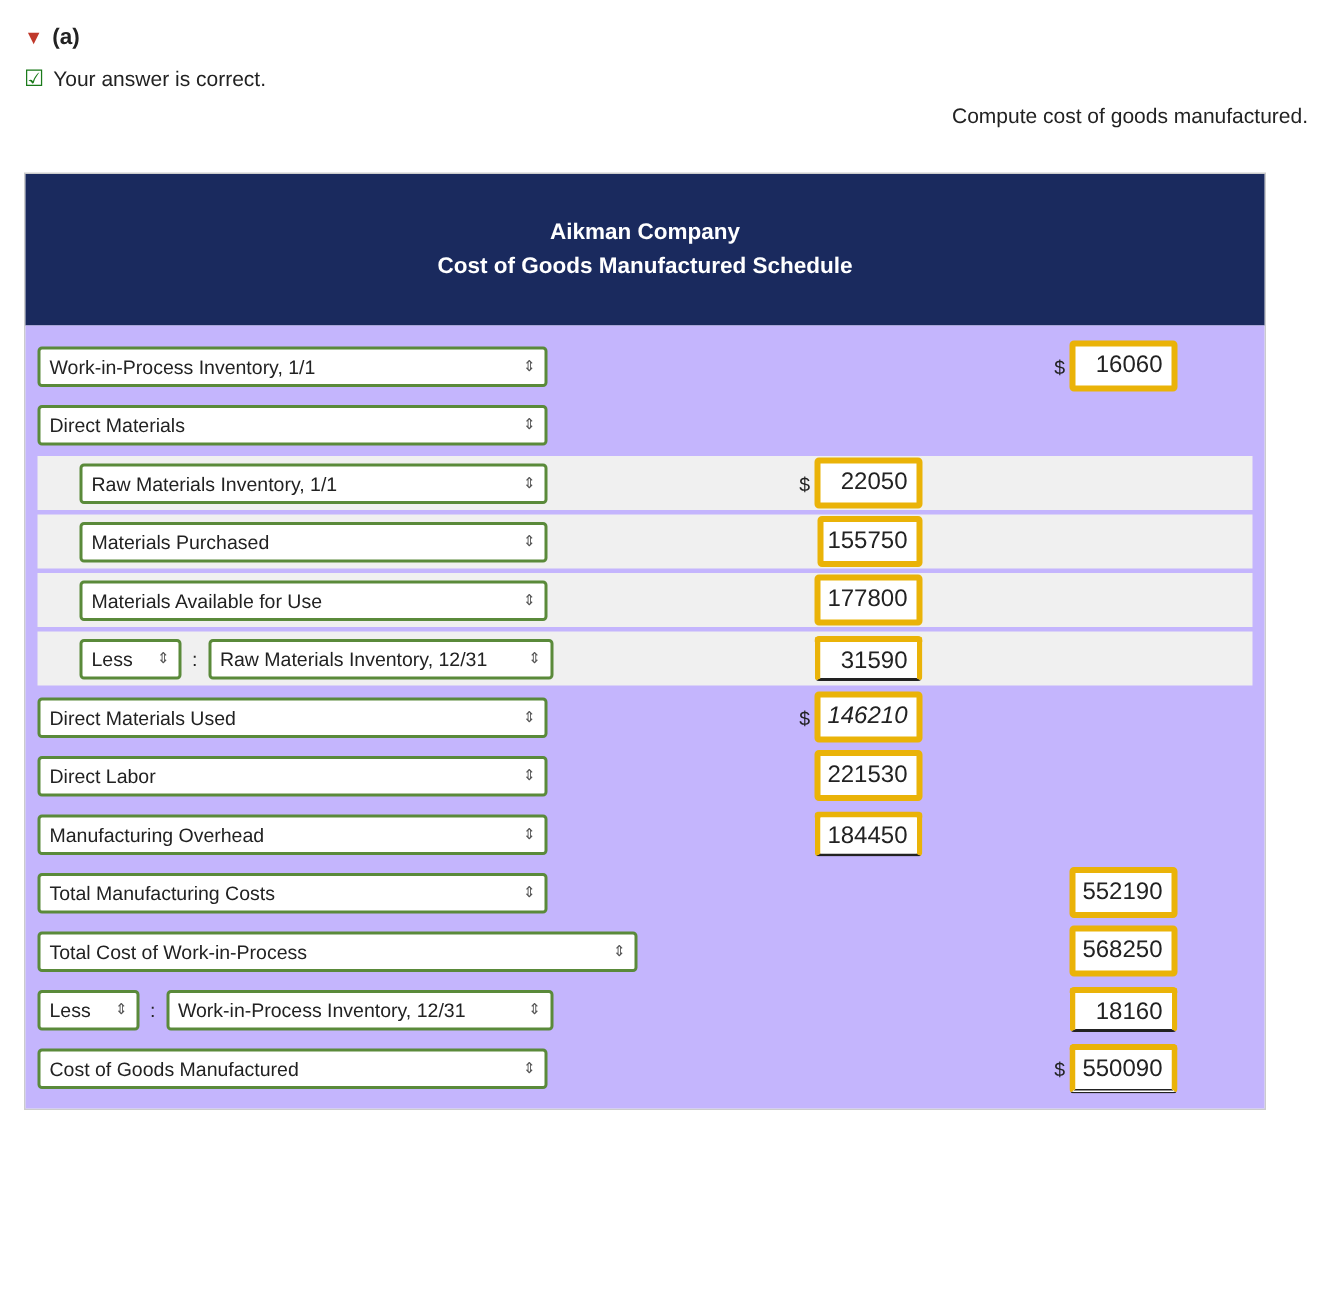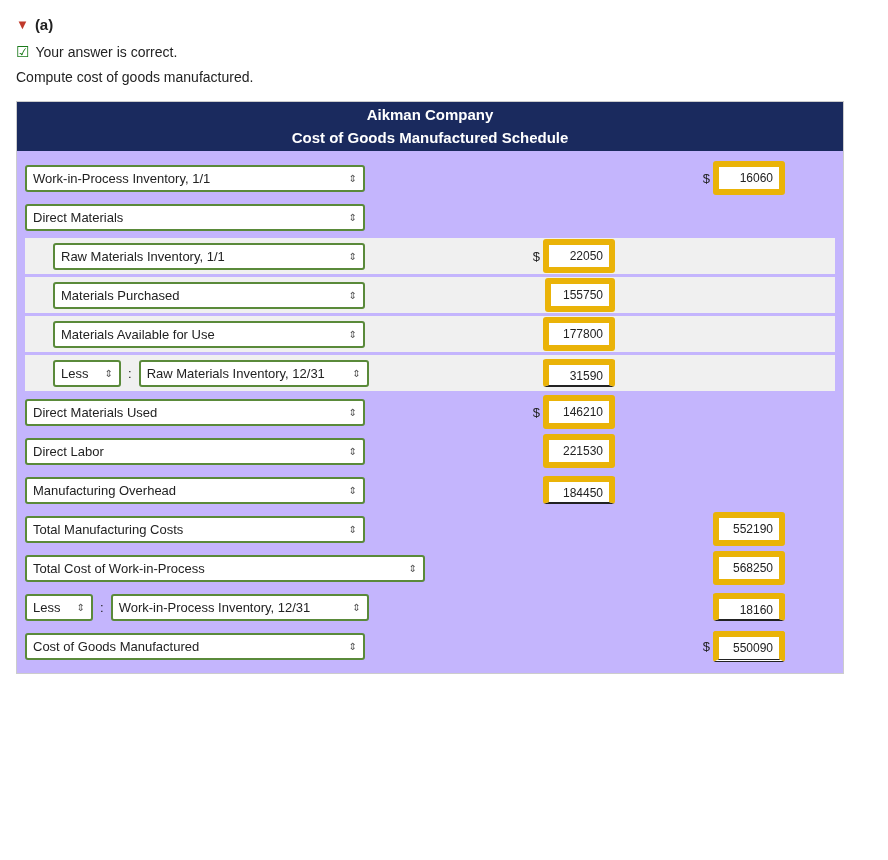--- a/index.html
+++ b/index.html
@@ -30,32 +30,33 @@
       gap: 6px;
       margin-bottom: 8px;
       color: #222;
       font-size: 14px;
     }
     .checkbox-icon {
       color: #1a7a1a;
       font-size: 15px;
     }
     .prompt {
-      margin-bottom: 16px;
+      margin-bottom: 30px;
       font-size: 14px;
+      text-align: right;
     }
     .schedule-wrapper {
       border: 1px solid #ccc;
       width: 828px;
     }
     .schedule-header {
       background: #1a2a5e;
       color: #fff;
       text-align: center;
-      padding: 2px 6px;
+      padding: 28px 6px;
       font-size: 15px;
       font-weight: bold;
       line-height: 1.5;
     }
     .schedule-body {
       background: #c4b5fd;
       padding: 6px 8px;
     }
     .row {
       display: flex;
@@ -82,25 +83,25 @@
     }
     .dropdown-box .arrow-ud {
       font-size: 10px;
       color: #555;
       margin-left: 8px;
     }
     .value-box {
       display: inline-flex;
       align-items: center;
       justify-content: flex-end;
-      border: 6px solid #eab308;
+      border: 4px solid #eab308;
       border-radius: 3px;
       padding: 4px 6px;
       background: #fff;
-      font-size: 12px;
+      font-size: 16px;
       min-width: 70px;
       text-align: right;
     }
     .dollar-sign {
       font-size: 13px;
       margin-right: 3px;
       color: #222;
     }
     
     .underline-after {
@@ -233,21 +234,21 @@
 
     <div class="row">
       <div class="col-label">
         <div class="dropdown-box" style="width:340px;">
           <span>Direct Materials Used</span>
           <span class="arrow-ud">⇕</span>
         </div>
       </div>
       <div class="col-mid" style="justify-content:flex-end;">
         <span class="dollar-sign">$</span>
-        <div class="value-box" style="width:72px;">
+        <div class="value-box" style="width:72px;font-style:italic;">
           <span>146210</span>
         </div>
       </div>
       <div class="col-right"></div>
     </div>
 
     <div class="row">
       <div class="col-label">
         <div class="dropdown-box" style="width:340px;">
           <span>Direct Labor</span>

